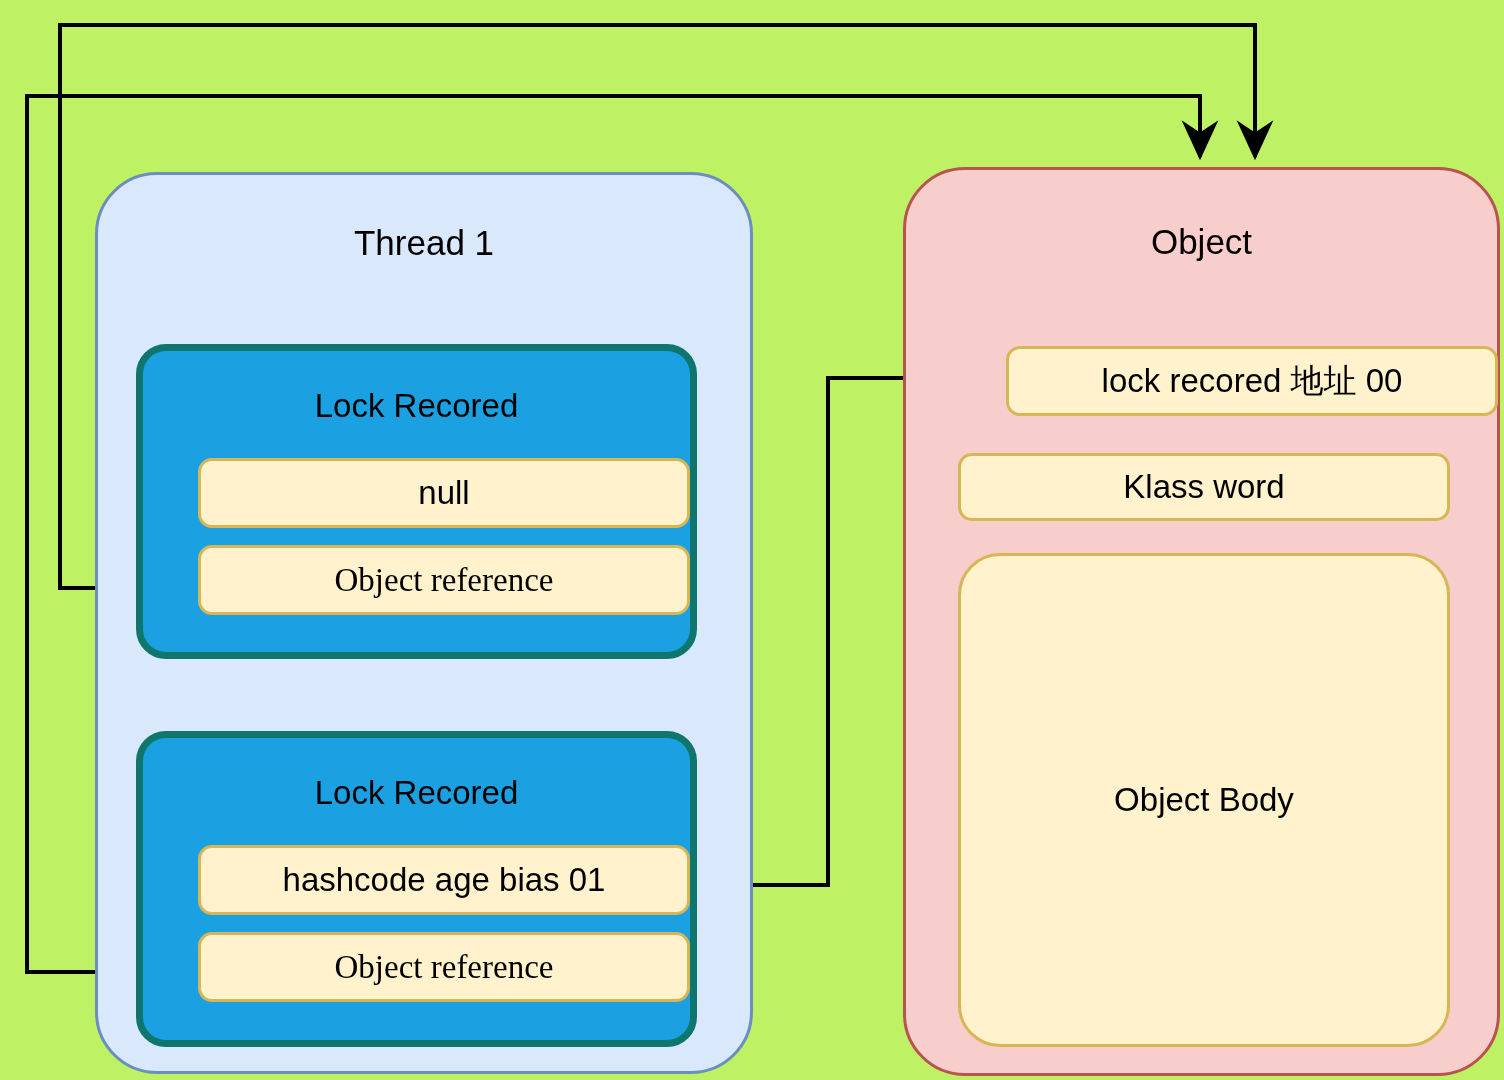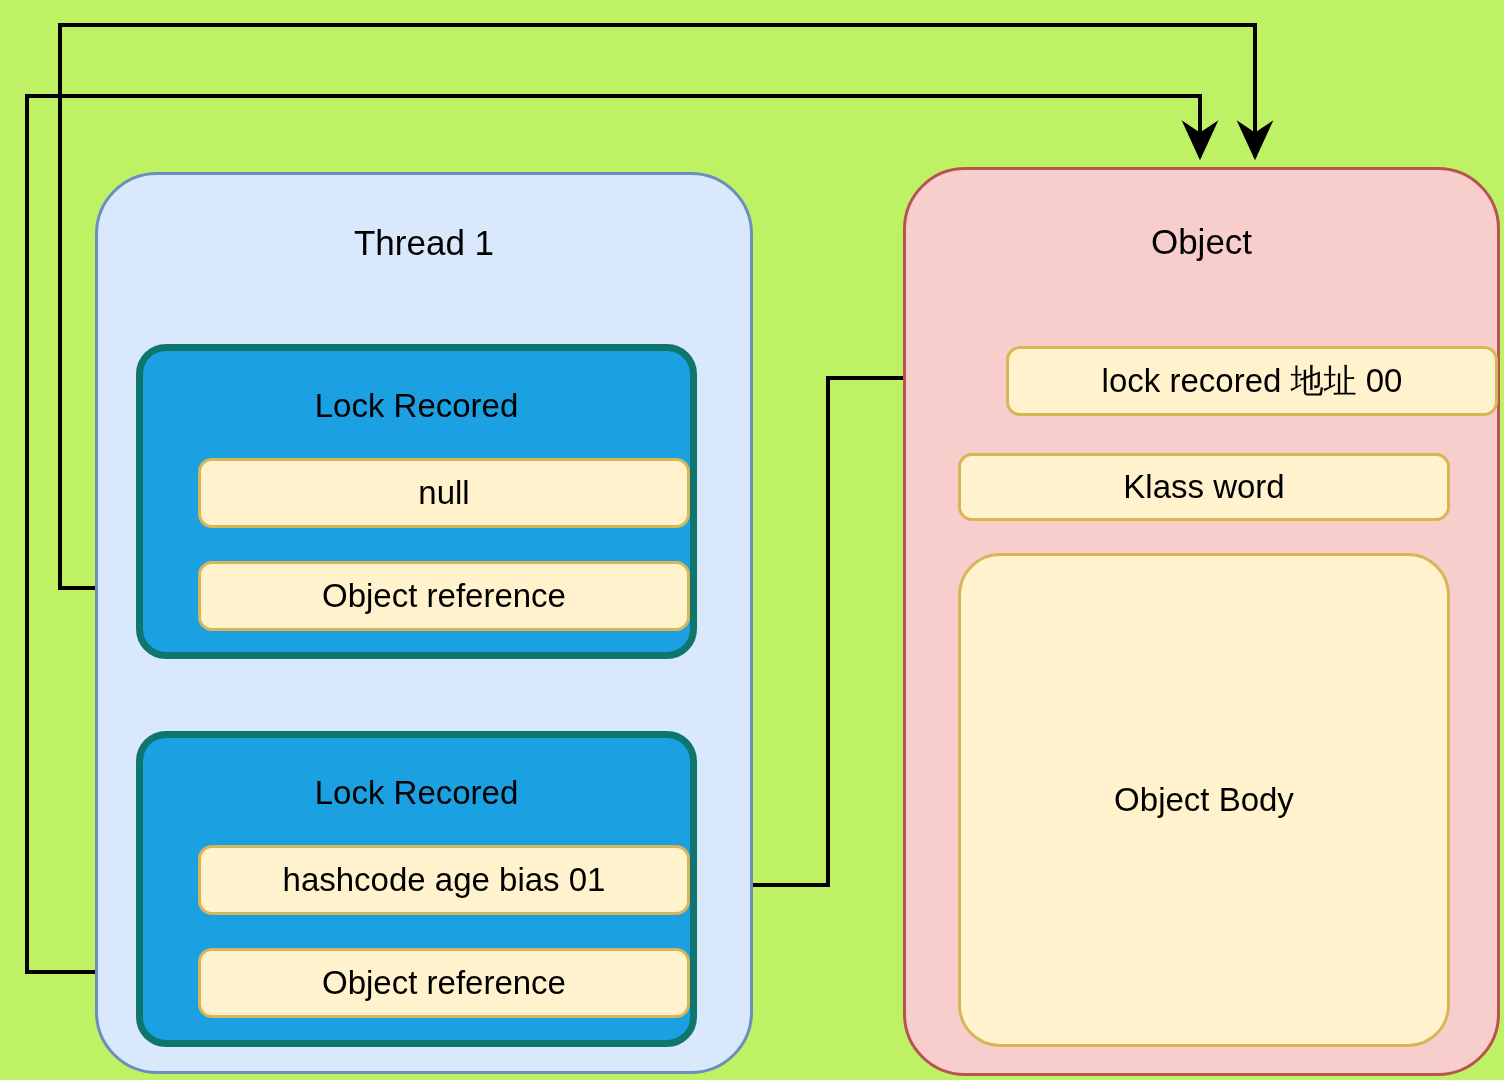--- a/index.html
+++ b/index.html
@@ -107,21 +107,21 @@
     color: #000000;
     white-space: nowrap;
   }
   .lock-record .slot {
     left: 37px;
     width: 492px;
     height: 70px;
     margin-left: 18px;
   }
   .lock-record .slot.row-a { top: 107px; }
-  .lock-record .slot.row-b { top: 210px; }
+  .lock-record .slot.row-b { top: 194px; font-family: Liberation Serif, serif; }
 
   
   .obj-slot {
     position: absolute;
     box-sizing: border-box;
     left: 52px;
     width: 492px;
     background: #FFF2CC;
     border: 3px solid #D6B656;
     border-radius: 14px;

